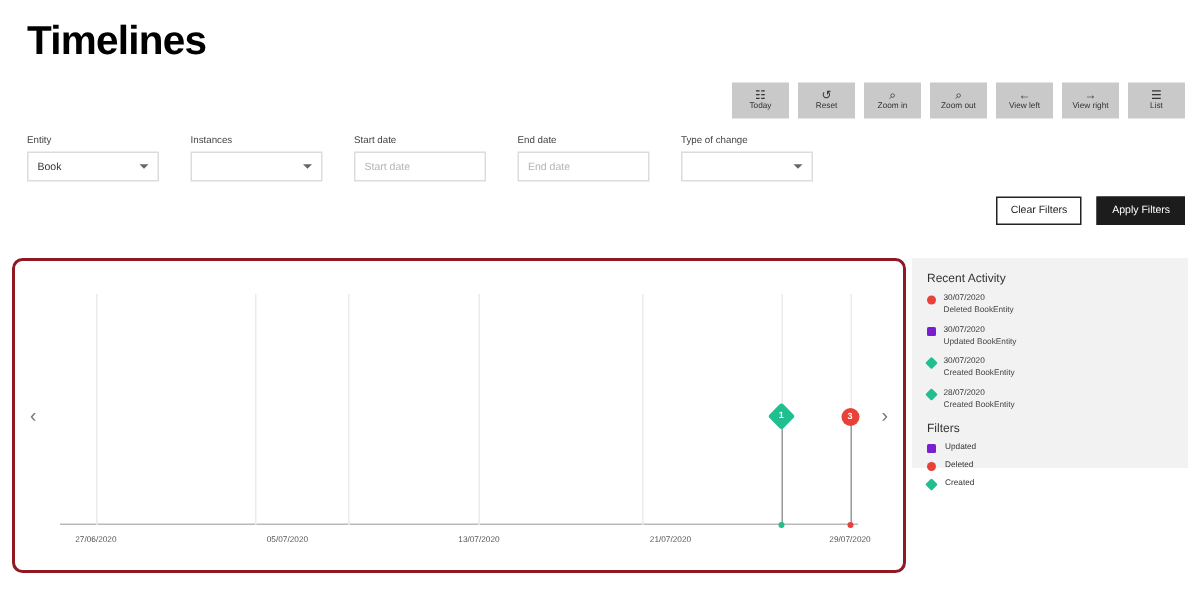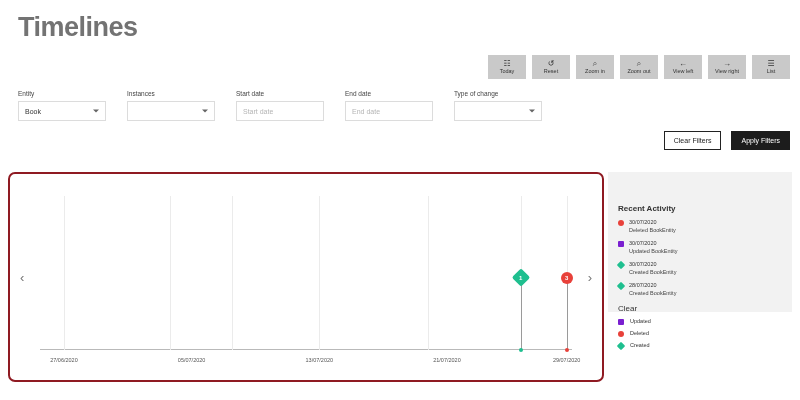--- a/index.html
+++ b/index.html
@@ -9,21 +9,21 @@
     font-family: "Liberation Sans", sans-serif;
     color: #222;
     overflow: hidden;
   }
   .page { position: relative; width: 800px; height: 400px; }
 
   
   .title {
     position: absolute; left: 18px; top: 12px;
     font-size: 27px; font-weight: bold; letter-spacing: -0.5px;
-    color: #737373;
+    color: #000000;
   }
 
   
   .search-row {
     position: absolute; left: 16px; top: 53px;
     display: flex; align-items: stretch; gap: 0;
   }
   .search-input {
     width: 84px; height: 26px;
     border: 1px solid #d8d8d8; background: #fff;
@@ -159,21 +159,21 @@
     width: 12px; height: 12px; border-radius: 50%;
   }
 
   
   .sidebar {
     position: absolute; left: 608px; top: 172px;
     width: 184px; height: 140px;
     background: #f2f2f2; padding: 9px 10px;
   }
   .side-heading {
-    font-size: 8px; color: #333; margin-bottom: 6px; font-weight: bold; margin-top: 23px;
+    font-size: 8px; color: #333; margin-bottom: 6px; font-weight: normal;
   }
   .activity-item {
     display: flex; align-items: flex-start; gap: 5px; margin-bottom: 5px;
   }
   .swatch { flex: none; margin-top: 1px; }
   .sw-circle  { width: 6px; height: 6px; border-radius: 50%; }
   .sw-square  { width: 6px; height: 6px; border-radius: 1px; }
   .sw-diamond { width: 6px; height: 6px; transform: rotate(45deg); border-radius:1px; }
   .act-date { font-size: 5.5px; color: #333; line-height: 1.45; }
   .act-desc { font-size: 5.5px; color: #444; line-height: 1.45; }
@@ -328,21 +328,21 @@
           </div>
         </div>
         <div class="activity-item">
           <div class="swatch sw-diamond" style="background: rgb(31, 191, 143);"></div>
           <div>
             <div class="act-date">28/07/2020</div>
             <div class="act-desc">Created BookEntity</div>
           </div>
         </div>
       </div>
-    <div class="legend-heading">Clear</div>
+    <div class="legend-heading">Filters</div>
     <div id="legend-list">
         <div class="legend-item">
           <div class="swatch sw-square" style="background: rgb(122, 31, 208);"></div>
           <span class="legend-label">Updated</span>
         </div>
         <div class="legend-item">
           <div class="swatch sw-circle" style="background: rgb(232, 65, 58);"></div>
           <span class="legend-label">Deleted</span>
         </div>
         <div class="legend-item">

